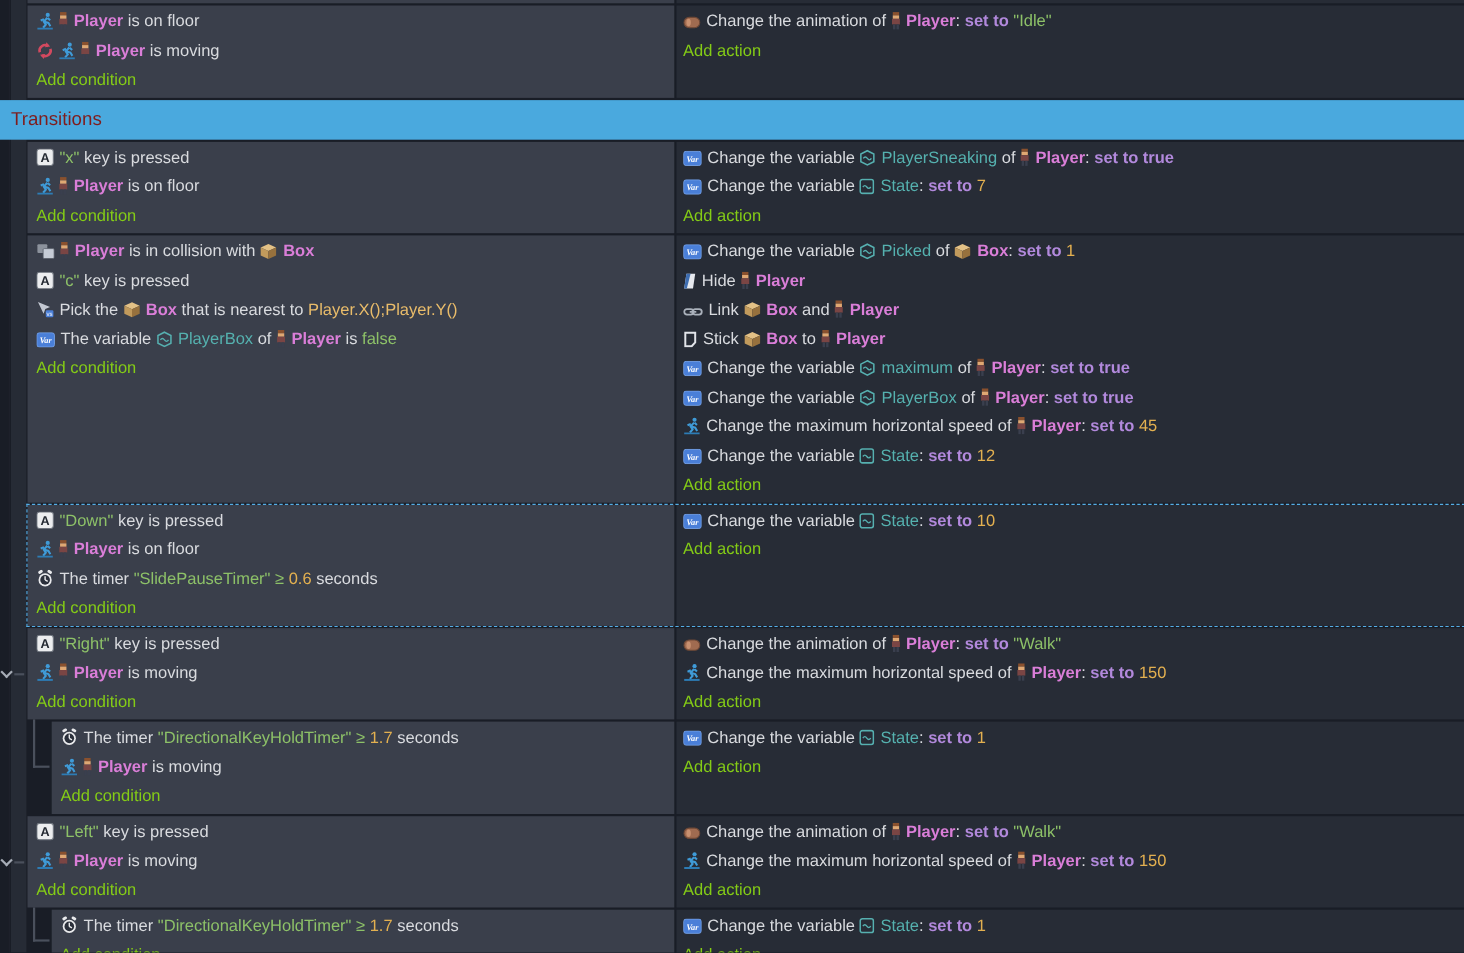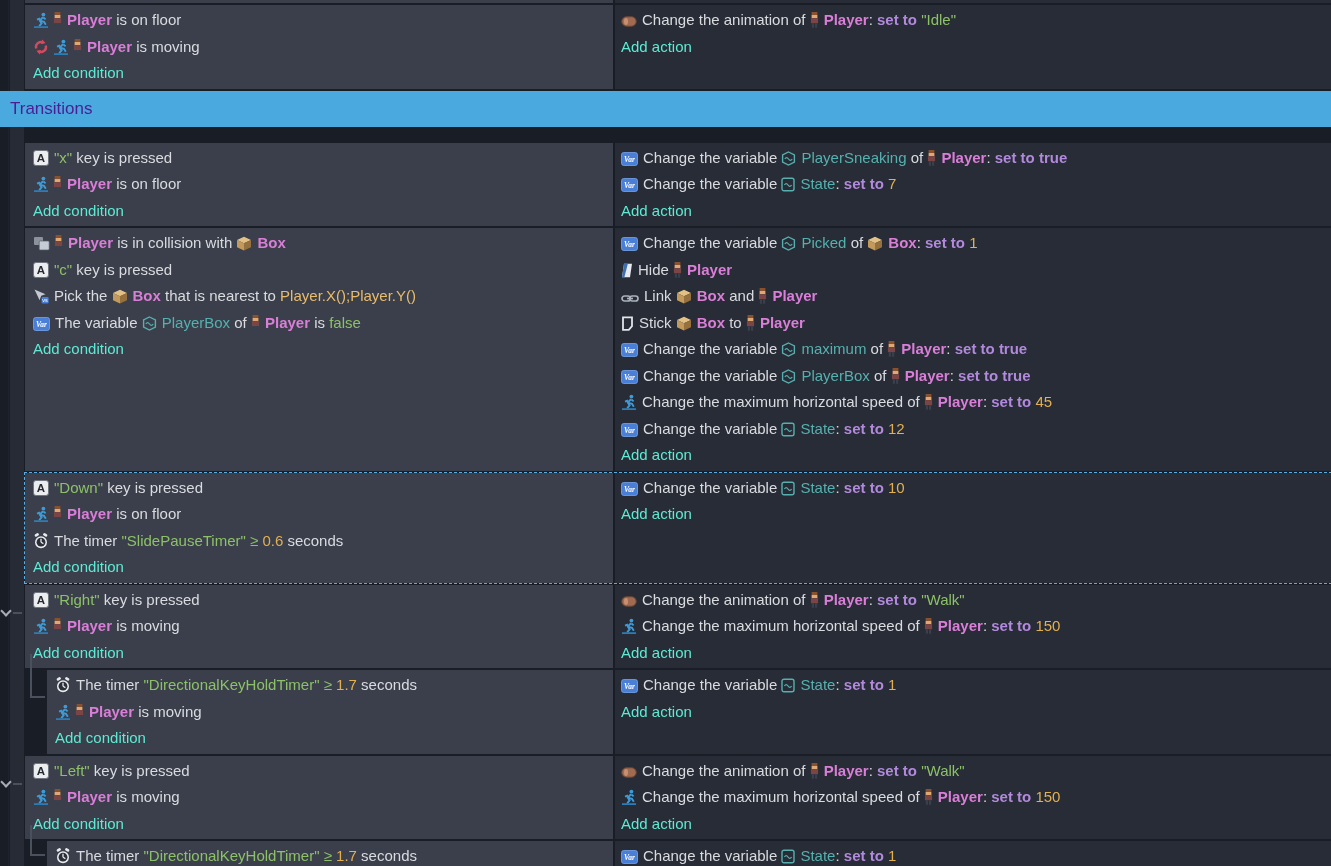--- a/index.html
+++ b/index.html
@@ -13,22 +13,22 @@
   }
   #tree-line { position:absolute; left:8px; top:0; width:1px; height:100%; background:#31364233; }
   #gutter { position:absolute; left:10px; top:0; width:14px; height:100%; background:#262b35; }
   #events-root { position:absolute; left:0; top:0; width:1331px; }
 
   .sliver { display:flex; column-gap:2px; margin-left:25px; height:3px; margin-bottom:2px; }
   .sliver .sc { width:588px; background:#3a3f4b; }
   .sliver .sa { flex:1; background:#272c36; }
 
   .group-header {
-    height:36px; line-height:36px; background:#4aa9de; color:#4c1d95;
-    font-size:17px; padding-left:10px; margin-bottom:16px;
+    height:36px; line-height:36px; background:#4aa9de; color:#7f1d1d;
+    font-size:17px; padding-left:10px; margin-bottom:2px;
   }
 
   .event { display:flex; column-gap:2px; margin-left:25px; margin-bottom:2px; position:relative; }
   .event.indent1 { margin-left:47px; }
   .event.selected { outline:1px dashed #55aee6; outline-offset:0px; }
   .cond { width:588px; background:#3a3f4b; padding:2px 0 2px 8px; }
   .event.indent1 .cond { width:566px; }
   .act { flex:1; background:#272c36; padding:2px 0 2px 6px; }
 
   .line { line-height:26.5px; white-space:nowrap; overflow:hidden; }
@@ -36,21 +36,21 @@
   .icn + .icn { margin-left:-1px; }
   .icn svg { display:block; }
 
   .tp  { color:#d9dbdf; }
   .to  { color:#da7ed8; font-weight:bold; }
   .ts  { color:#8dc168; }
   .tv  { color:#55b1af; }
   .tst { color:#b289dc;font-weight:bold; }
   .tn  { color:#e3b050; }
   .te  { color:#e9bc6a;text-align:right; }
-  .tm  { color:#5eead4; }
+  .tm  { color:#84cc16; }
 
   .chev {
     position:absolute; left:2px; width:8px; height:8px; cursor:pointer;
     border-left:2px solid #a7adb7; border-bottom:2px solid #a7adb7;
     transform:rotate(-45deg);
   }
   .chev-dash { position:absolute; left:13px; width:9px; height:0; border-top:2px solid #4a505c; }
   .conn { position:absolute; background:#4a505c; }
 </style>
 </head>

